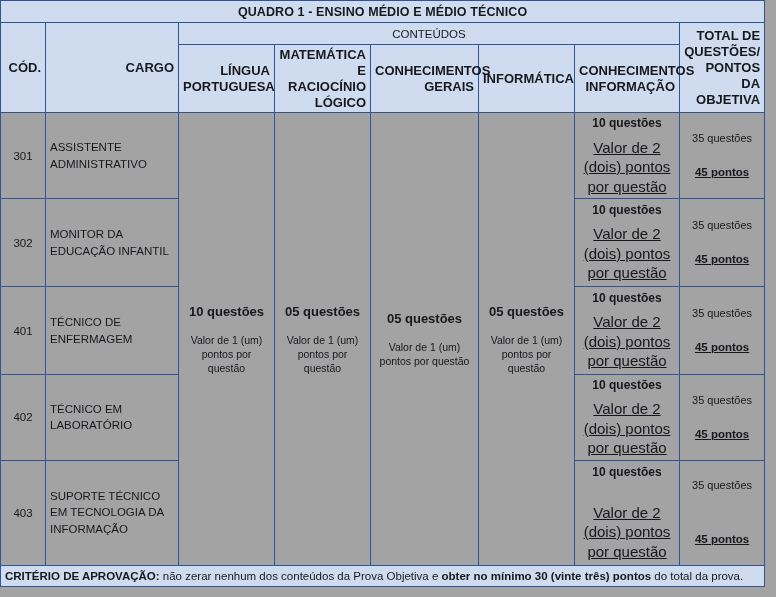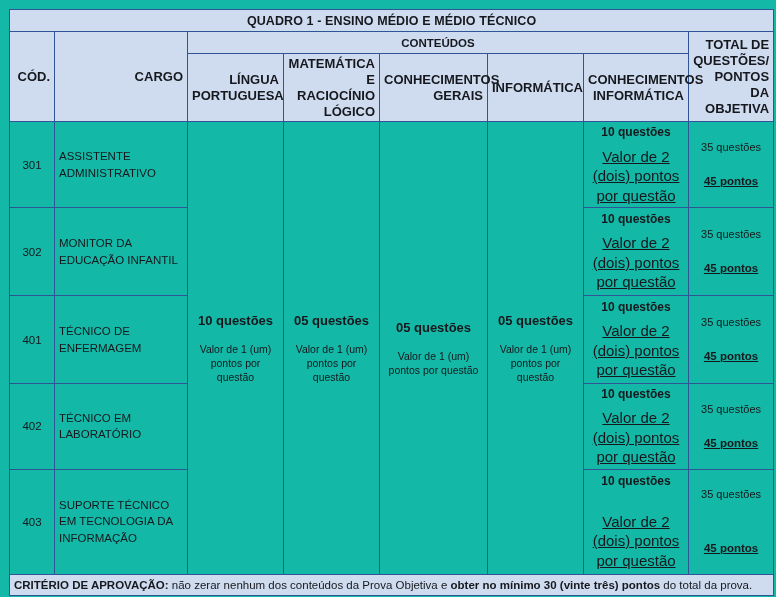--- a/index.html
+++ b/index.html
@@ -9,22 +9,22 @@
   }
   body {
     font-family: "Liberation Sans", sans-serif;
     color: #1a1a1a;
   }
   .sheet {
     width: 776px;
     height: 597px;
     position: relative;
     box-sizing: border-box;
-    padding: 9px;
-    background: #14b8a6;
+    padding: 0;
+    background: #a3a3a3;
   }
   table.quadro {
     width: 764px;
     border-collapse: collapse;
     table-layout: fixed;
     border: 1px solid #2f5597;
   }
   table.quadro td, table.quadro th {
     border: 1px solid #2f5597;
     vertical-align: middle;
@@ -36,21 +36,21 @@
     text-align: center;
     font-weight: bold;
     font-size: 12.5px;
     letter-spacing: .1px;
     height: 22px;
     color: #16181d;
   }
   .hdr-sub {
     background: #cfdcf0;
     text-align: center;
-    font-weight: bold;
+    font-weight: normal;
     font-size: 11.5px;
     color: #16181d;
     height: 22px;
   }
   .hdr-cell {
     background: #cfdcf0;
     text-align: right;
     font-weight: bold;
     font-size: 13px;
     line-height: 1.22;
@@ -163,21 +163,21 @@
         <td class="hdr-cell" rowspan="2">CÓD.</td>
         <td class="hdr-cell" rowspan="2">CARGO</td>
         <td class="hdr-sub" colspan="5">CONTEÚDOS</td>
         <td class="hdr-cell" rowspan="2">TOTAL DE QUESTÕES/ PONTOS DA OBJETIVA</td>
       </tr>
       <tr>
         <td class="hdr-cell">LÍNGUA PORTUGUESA</td>
         <td class="hdr-cell">MATEMÁTICA E RACIOCÍNIO LÓGICO</td>
         <td class="hdr-cell">CONHECIMENTOS GERAIS</td>
         <td class="hdr-cell">INFORMÁTICA</td>
-        <td class="hdr-cell">CONHECIMENTOS INFORMÁTICA</td>
+        <td class="hdr-cell">CONHECIMENTOS INFORMAÇÃO</td>
       </tr>
 
       <tr style="height:72px;">
         <td class="cod-cell">301</td>
         <td class="cargo-cell">ASSISTENTE ADMINISTRATIVO</td>
         <td class="content-cell" rowspan="5">
           <span class="qtd">10 questões</span>
           <span class="val">Valor de 1 (um) pontos por questão</span>
         </td>
         <td class="content-cell" rowspan="5">

